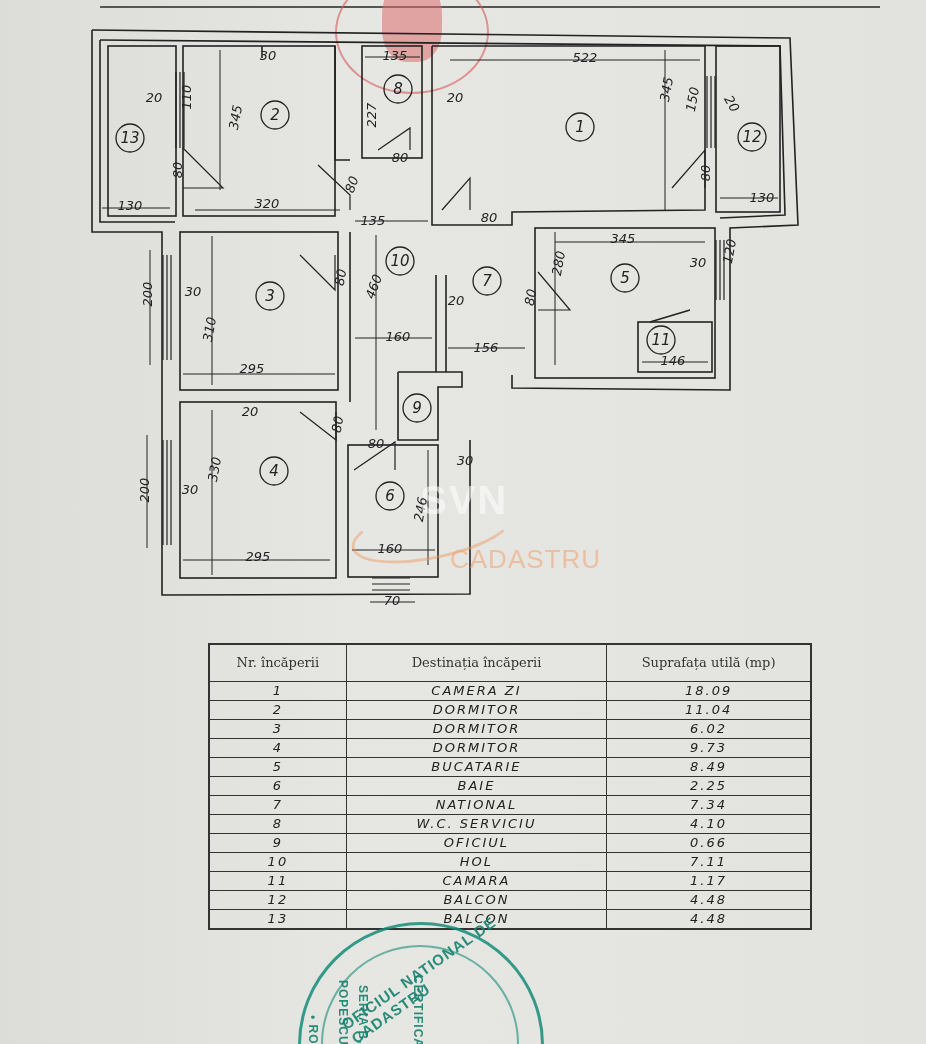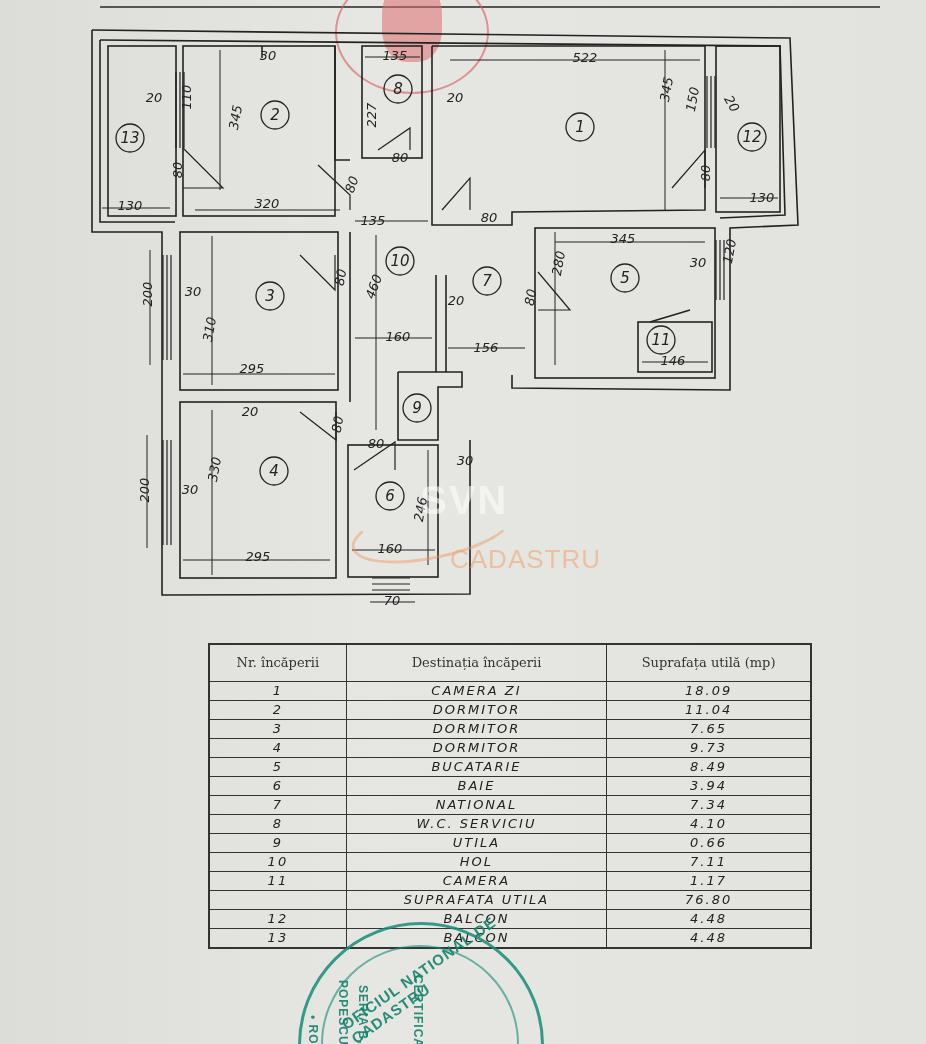--- a/index.html
+++ b/index.html
@@ -254,66 +254,61 @@
         <td>18.09</td>
       </tr>
       <tr>
         <td>2</td>
         <td>DORMITOR</td>
         <td>11.04</td>
       </tr>
       <tr>
         <td>3</td>
         <td>DORMITOR</td>
-        <td>7.65</td>
+        <td>6.02</td>
       </tr>
       <tr>
         <td>4</td>
         <td>DORMITOR</td>
         <td>9.73</td>
       </tr>
       <tr>
         <td>5</td>
         <td>BUCATARIE</td>
         <td>8.49</td>
       </tr>
       <tr>
         <td>6</td>
         <td>BAIE</td>
-        <td>3.94</td>
+        <td>2.25</td>
       </tr>
       <tr>
         <td>7</td>
         <td>NATIONAL</td>
         <td>7.34</td>
       </tr>
       <tr>
         <td>8</td>
         <td>W.C. SERVICIU</td>
         <td>4.10</td>
       </tr>
       <tr>
         <td>9</td>
-        <td>UTILA</td>
+        <td>OFICIUL</td>
         <td>0.66</td>
       </tr>
       <tr>
         <td>10</td>
         <td>HOL</td>
         <td>7.11</td>
       </tr>
       <tr>
         <td>11</td>
-        <td>CAMERA</td>
+        <td>CAMARA</td>
         <td>1.17</td>
-      </tr>
-      <tr>
-        <td></td>
-        <td>SUPRAFATA UTILA</td>
-        <td>76.80</td>
       </tr>
       <tr>
         <td>12</td>
         <td>BALCON</td>
         <td>4.48</td>
       </tr>
       <tr>
         <td>13</td>
         <td>BALCON</td>
         <td>4.48</td>

